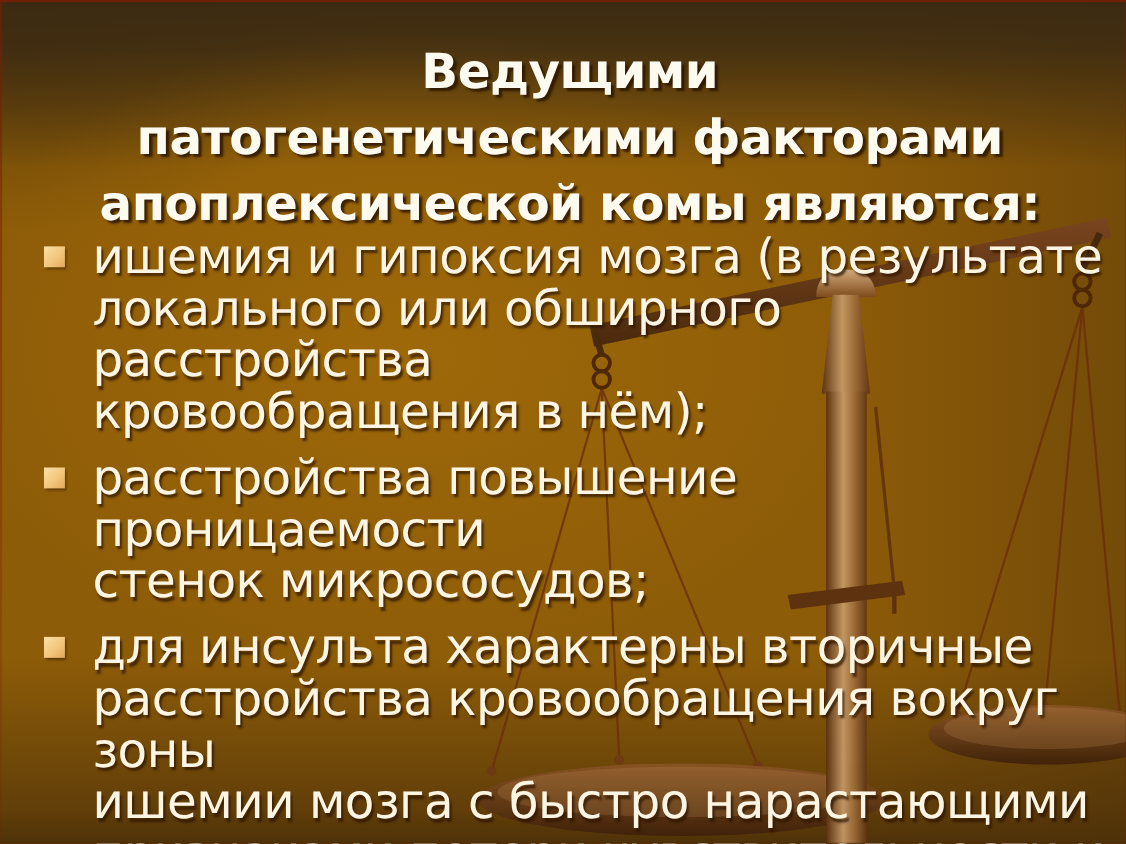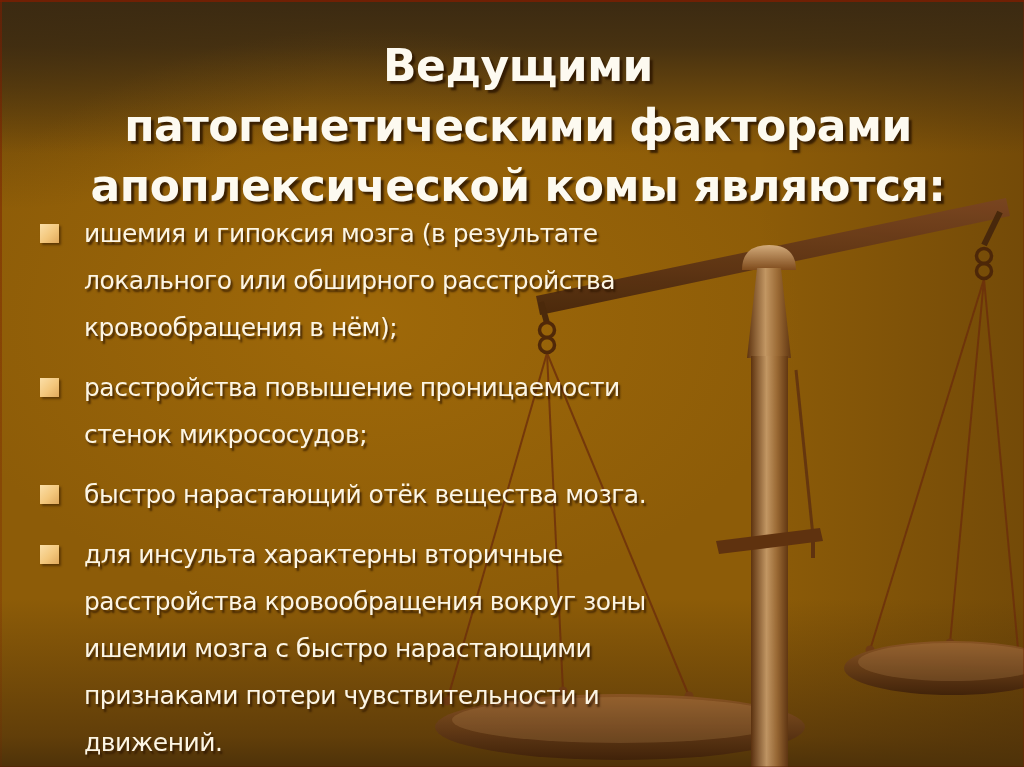--- a/index.html
+++ b/index.html
@@ -38,21 +38,21 @@
   .bullets li{
     display:flex;align-items:flex-start;
     margin:0 0 13px 0;
   }
   .marker{
     flex:none;width:19px;height:19px;margin:14px 25px 0 0;
     background:linear-gradient(135deg,#fbdfa8 0%,#f3c77c 55%,#e0a95c 100%);
     box-shadow:2px 2px 2px rgba(45,22,0,0.5);
   }
   .btext{
-    font-size:25px;line-height:47px;
+    font-size:44px;line-height:47px;
     color:#fcf5e4;
     text-shadow:2px 3px 2px rgba(45,22,0,0.75);
     white-space:pre-line;
     letter-spacing:-0.5px;
   }
 </style>
 </head>
 <body>
 
 <div class="slide">
@@ -138,24 +138,20 @@
 локального или обширного расстройства
 кровообращения в нём);</span>
     </li>
     <li>
       <span class="marker"></span>
       <span class="btext">расстройства повышение проницаемости
 стенок микрососудов;</span>
     </li>
     <li>
       <span class="marker"></span>
-      <span class="btext">быстро нарастающий отёк вещества мозга.</span>
-    </li>
-    <li>
-      <span class="marker"></span>
       <span class="btext">для инсульта характерны вторичные
 расстройства кровообращения вокруг зоны
 ишемии мозга с быстро нарастающими
 признаками потери чувствительности и
 движений.</span>
     </li>
   </ul>
 
 </div>
 

